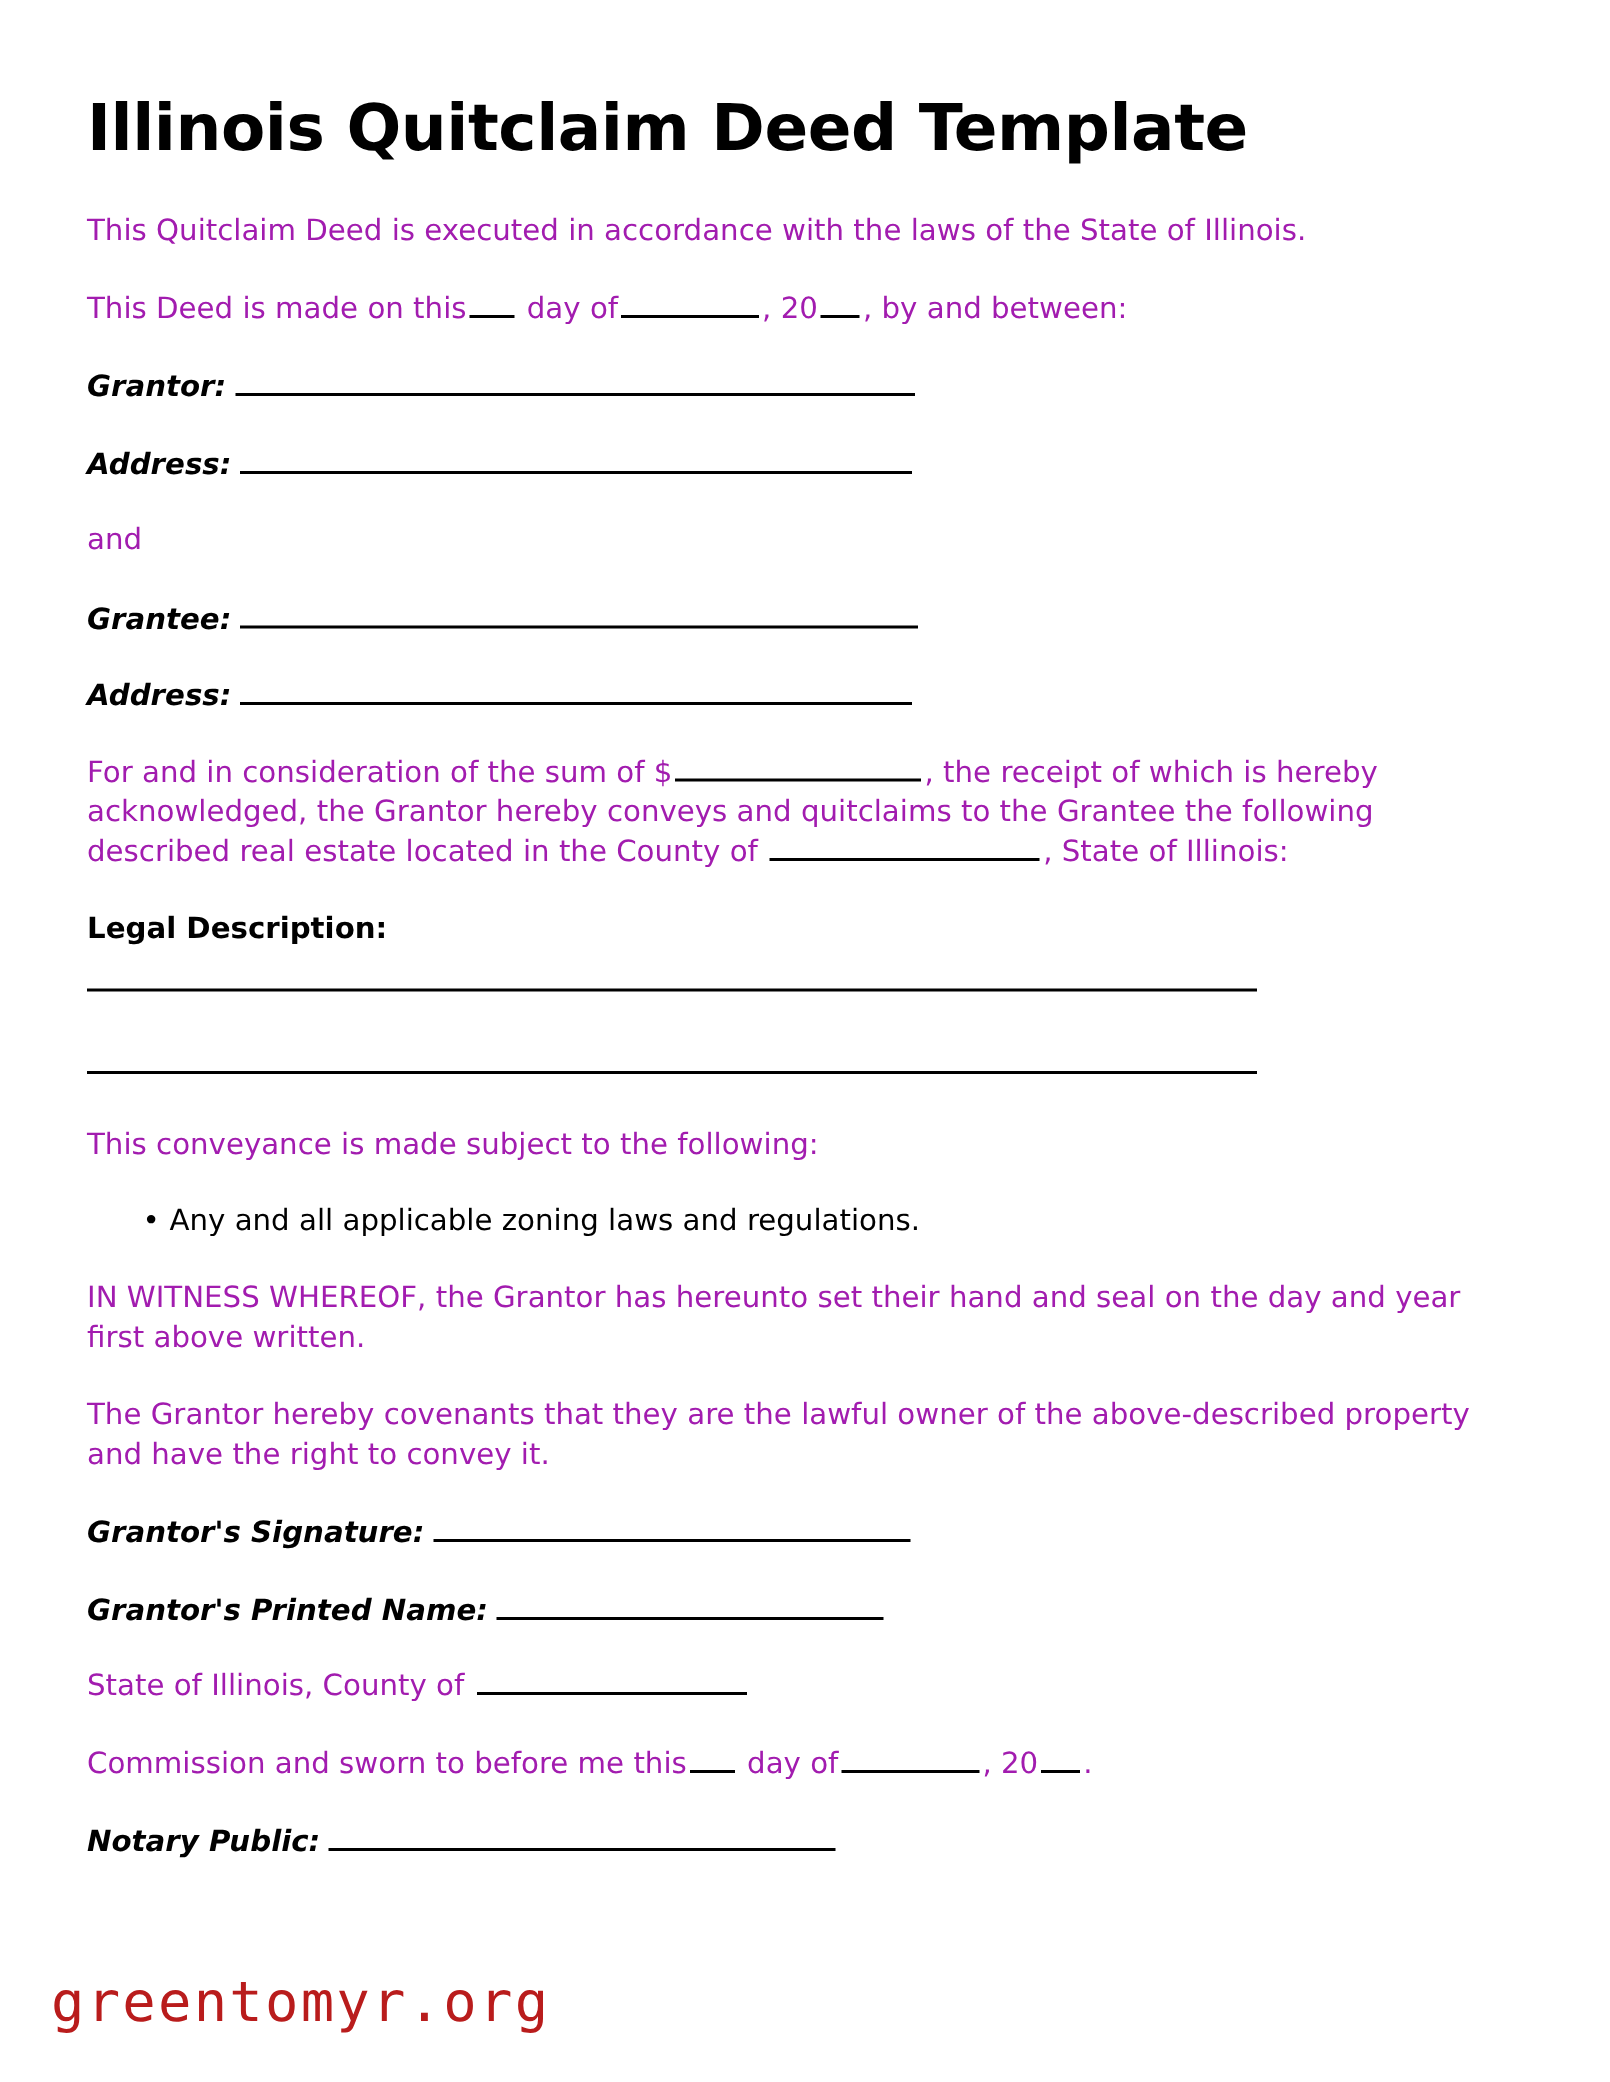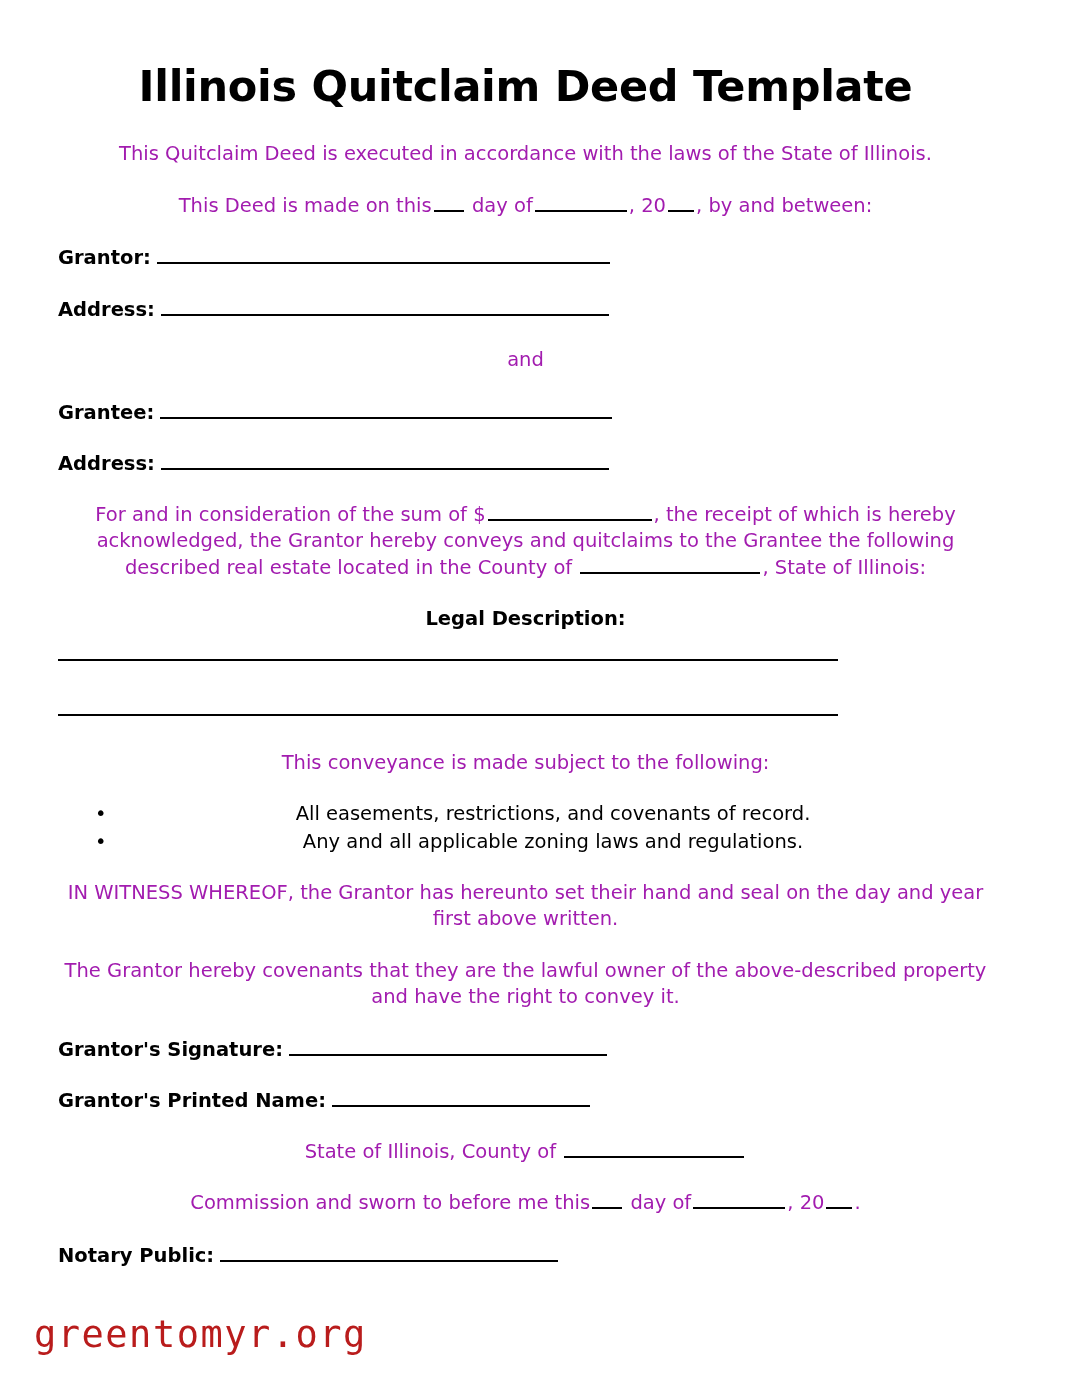--- a/index.html
+++ b/index.html
@@ -14,21 +14,20 @@
     background: #ffffff;
     overflow: hidden;
     font-family: "DejaVu Sans", "Liberation Sans", sans-serif;
     color: #000000;
   }
   .content {
     position: absolute;
     left: 58px;
     top: 62px;
     width: 935px;
-    text-align: center;
   }
   .doc-title {
     font-size: 43px;
     font-weight: bold;
     letter-spacing: -0.3px;
     line-height: 1.15;
     margin: 0 0 30px 0;
     color: #000;
   }
   .para {
@@ -40,20 +39,21 @@
   .field-line {
     font-size: 19.5px;
     line-height: 1.36;
     margin: 0 0 24px 0;
     display: flex;
     align-items: baseline;
   }
   .field-label {
     font-weight: bold;
     white-space: pre;
+    font-style: italic;
   }
   .blank {
     display: inline-block;
     border-bottom: 2.5px solid #000;
     height: 0.92em;
     margin-left: 6px;
     vertical-align: baseline;
   }
   .blank-inline {
     display: inline-block;
@@ -169,21 +169,20 @@
     </p>
 
     <div class="section-heading">Legal Description:</div>
 
     <div class="desc-line first"></div>
     <div class="desc-line last"></div>
 
     <p class="para">This conveyance is made subject to the following:</p>
 
     <ul class="bullets">
-      <li>All easements, restrictions, and covenants of record.</li>
       <li>Any and all applicable zoning laws and regulations.</li>
     </ul>
 
     <p class="para">IN WITNESS WHEREOF, the Grantor has hereunto set their hand and seal on the day and year first above written.</p>
 
     <p class="para">The Grantor hereby covenants that they are the lawful owner of the above-described property and have the right to convey it.</p>
 
     <div class="field-line">
       <span class="field-label">Grantor's Signature:</span>
       <span class="blank b-signature"></span>

